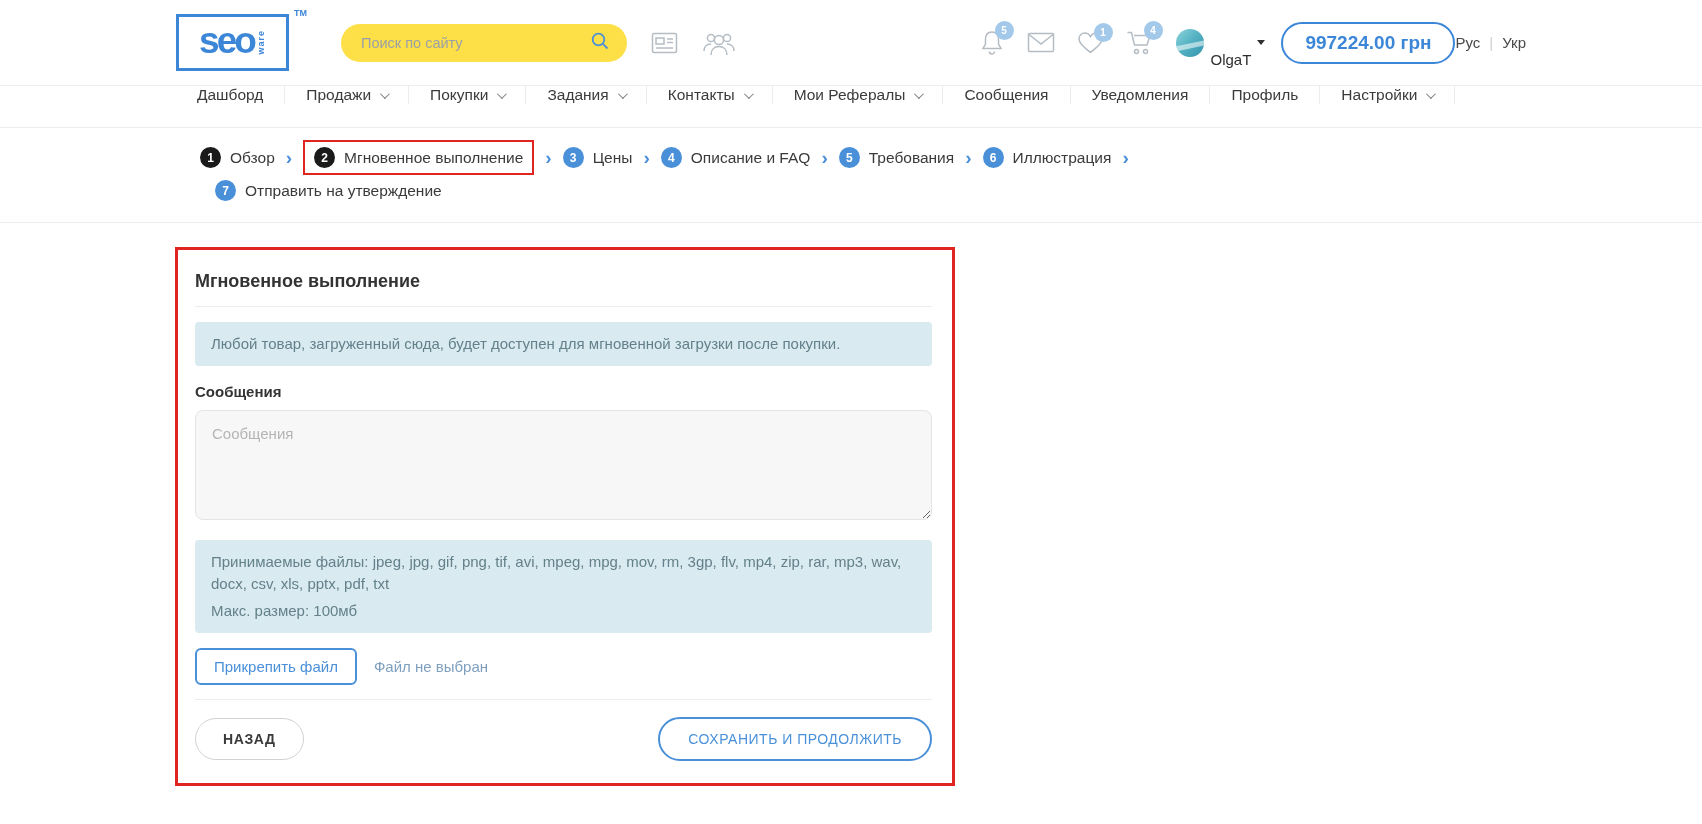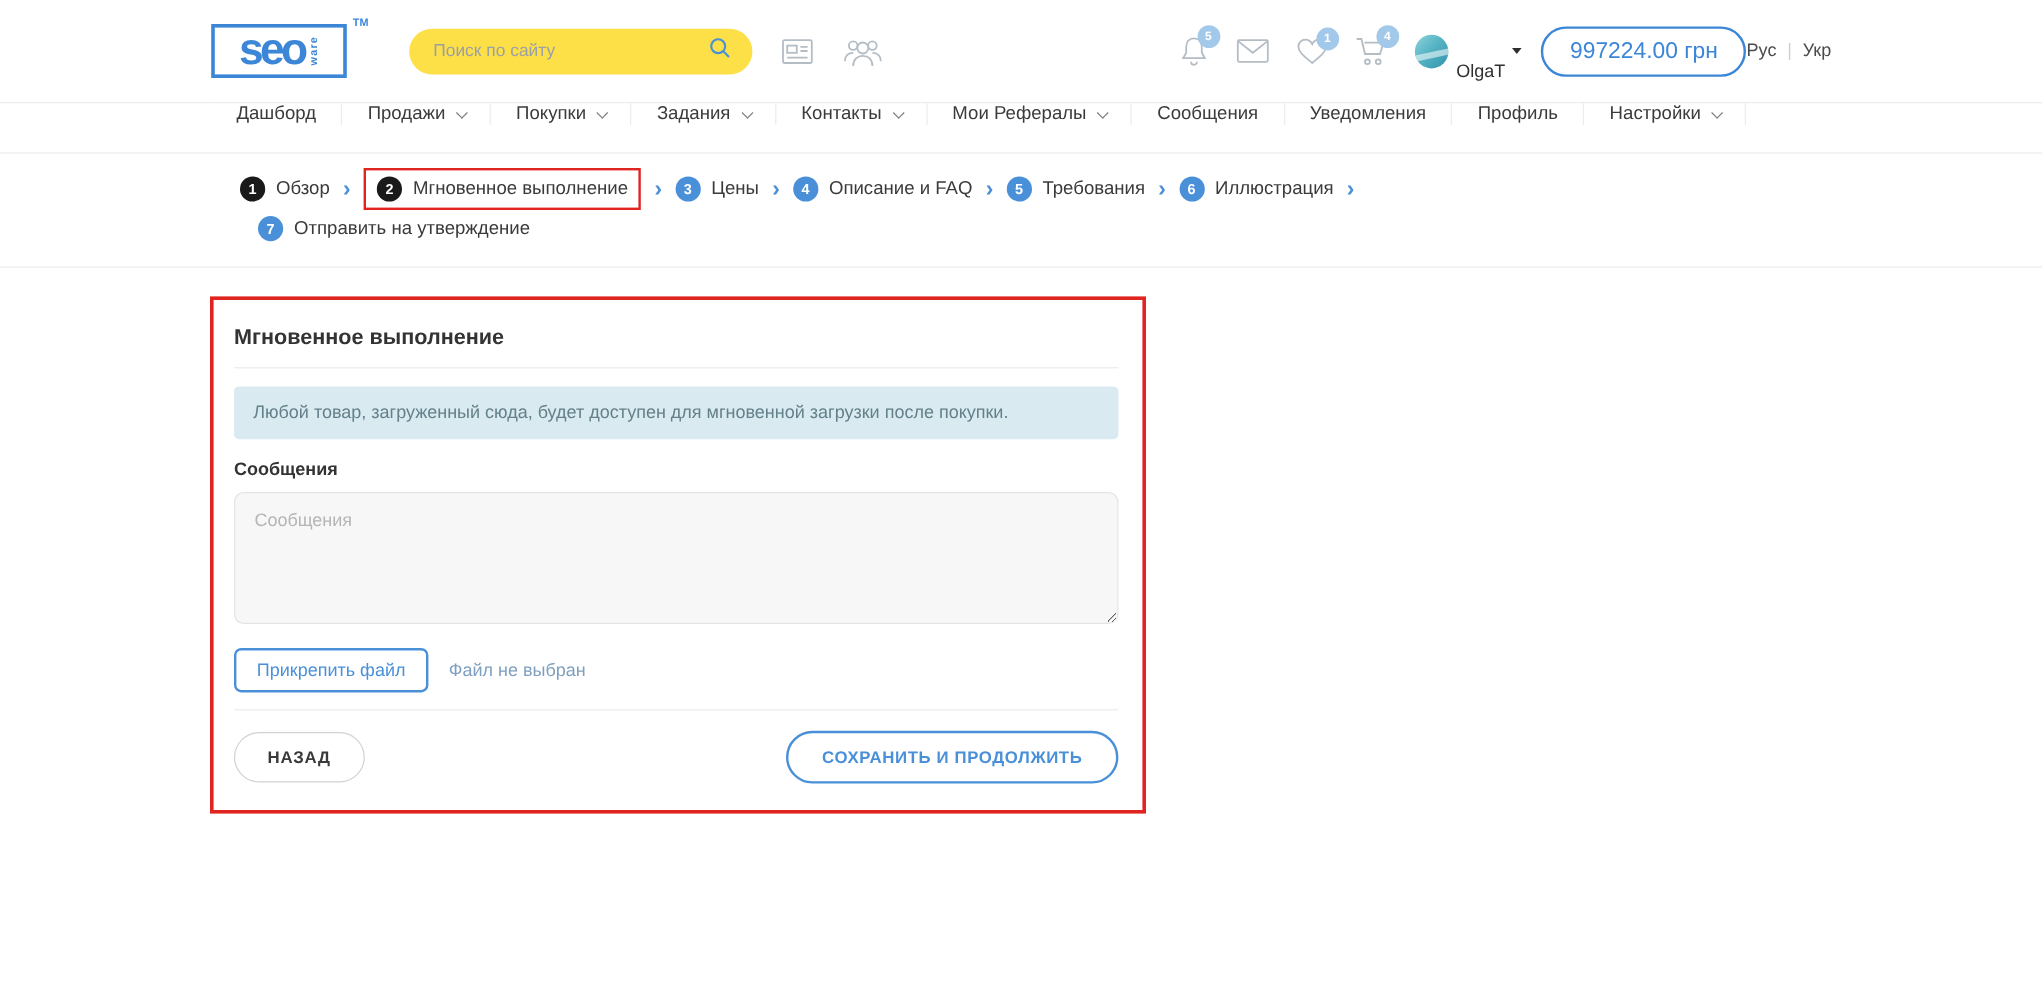--- a/index.html
+++ b/index.html
@@ -2,21 +2,21 @@
 <html><head>
 <meta charset="utf-8">
 <style>
   * { margin:0; padding:0; box-sizing:border-box; }
   html,body { width:1702px; height:824px; background:#ffffff; overflow:hidden;
               font-family:"Liberation Sans", sans-serif; color:#3a3a3a; }
 
   
   .header { height:85px; display:flex; align-items:center; padding:0 176px; }
   .logo-wrap { position:relative; }
-  .logo-box { width:113px; height:45px; border:3px solid #3c86d8; display:flex;
+  .logo-box { width:113px; height:57px; border:3px solid #3c86d8; display:flex;
               align-items:center; justify-content:center; gap:2px; }
   .logo-seo { color:#3c86d8; font-size:37px; font-weight:bold; letter-spacing:-3px;
               line-height:1; padding-bottom:4px; }
   .logo-ware { color:#3c86d8; font-size:9px; font-weight:bold; letter-spacing:1px;
                writing-mode:vertical-rl; transform:rotate(180deg); }
   .logo-tm { position:absolute; top:-6px; right:-18px; font-size:9px; font-weight:bold;
              color:#3c86d8; }
 
   .search { margin-left:52px; width:286px; height:38px; background:#fde047;
             border-radius:19px; display:flex; align-items:center; padding:0 16px 0 20px; }
@@ -35,21 +35,21 @@
   .avatar { width:28px; height:28px; border-radius:50%;
             background:linear-gradient(135deg,#8ed4dc 0%,#58b4c4 45%,#2f93ad 100%);
             margin-right:7px; position:relative; overflow:hidden; }
   .avatar::after { content:""; position:absolute; left:-4px; top:14px; width:40px; height:5px;
                    background:rgba(255,255,255,.55); transform:rotate(-12deg); }
   .user-name { font-size:15px; color:#2f2f2f;margin-top:34px; }
   .user-caret { width:0; height:0; border-left:4.5px solid transparent;
                 border-right:4.5px solid transparent; border-top:5.5px solid #2f2f2f;
                 margin-left:6px; }
   .balance { margin-left:16px; border:2px solid #3c86d8; border-radius:25px;
-             padding:8px 22px; color:#3c86d8; font-size:19px; font-weight:normal; background:#fff;text-align:right; }
+             padding:8px 22px; color:#3c86d8; font-size:19px; font-weight:bold; background:#fff;text-align:right; }
   .langs { display:flex; align-items:center; font-size:15px; color:#4a4a4a; }
   .langs .sep { margin:0 9px; color:#cfcfcf; }
   .lang { cursor:pointer; }
 
   
   .nav { height:43px; border-top:1px solid #ececec; border-bottom:1px solid #ececec;
          display:flex; align-items:flex-start; padding-left:176px; }
   .nav-item { display:flex; align-items:center; padding:0 21px; font-size:15.5px;
               color:#3b3b3b; border-right:1px solid #ececec; cursor:pointer; }
   .nav-item:first-child { border-left:1px solid #fff; padding-left:20px; }
@@ -94,21 +94,21 @@
   .files-box .line2 { margin-top:6px; }
   .attach-row { margin-top:15px; display:flex; align-items:center; }
   .attach-btn { background:#fff; border:2px solid #4a90d9; border-radius:6px; color:#4a90d9;
                 font-size:15px; padding:8px 17px; cursor:pointer; font-family:inherit; }
   .no-file { margin-left:17px; font-size:15px; color:#7f9fbf; }
   .btn-row { display:flex; align-items:center; justify-content:space-between; margin-top:17px; }
   .btn-back { background:#fff; border:1px solid #d2d2d2; border-radius:22px; padding:12px 27px;
               font-size:14px; font-weight:bold; letter-spacing:.6px; color:#3a3a3a;
               cursor:pointer; font-family:inherit; }
   .btn-save { background:#fff; border:2px solid #4a90d9; border-radius:24px; padding:12px 28px;
-              font-size:14px; font-weight:bold; letter-spacing:.5px; color:#4a90d9;
+              font-size:14px; font-weight:normal; letter-spacing:.5px; color:#4a90d9;
               cursor:pointer; font-family:inherit; }
 </style>
 </head>
 <body>
 
 <div class="header">
   <div class="logo-wrap">
     <div class="logo-box">
       <span class="logo-seo">seo</span>
       <span class="logo-ware">ware</span>
@@ -276,20 +276,24 @@
   <div class="card-title-row">
     <span class="card-title">Мгновенное выполнение</span>
   </div>
   <hr class="card-divider">
 
   <div class="info-box">Любой товар, загруженный сюда, будет доступен для мгновенной загрузки после покупки.</div>
 
   <div class="form-label">Сообщения</div>
   <textarea class="msg-area" placeholder="Сообщения" style=""></textarea>
 
+  <div class="info-box files-box">
+    <div>Принимаемые файлы: jpeg, jpg, gif, png, tif, avi, mpeg, mpg, mov, rm, 3gp, flv, mp4, zip, rar, mp3, wav, docx, csv, xls, pptx, pdf, txt</div>
+    <div class="line2">Макс. размер: 100мб</div>
+  </div>
 
   <div class="attach-row">
     <button class="attach-btn">Прикрепить файл</button>
     <span class="no-file">Файл не выбран</span>
   </div>
 
   <hr class="card-divider">
 
   <div class="btn-row">
     <button class="btn-back">НАЗАД</button>

